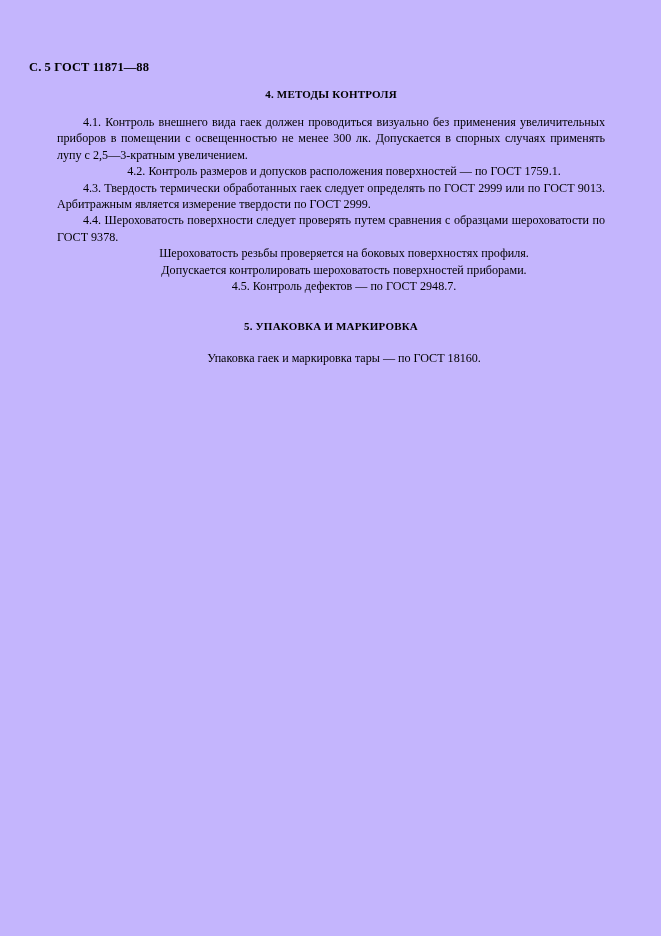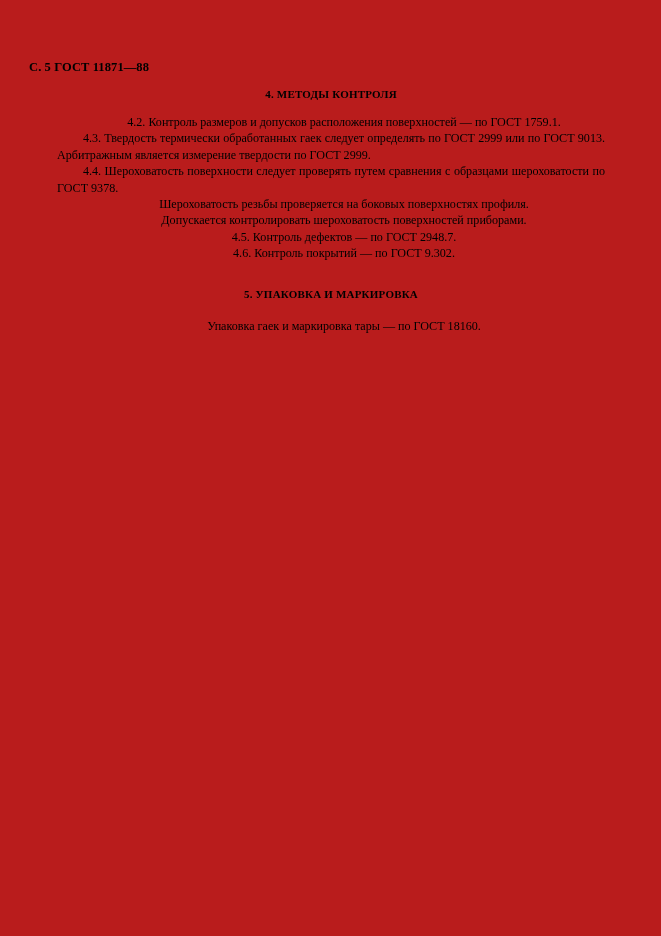--- a/index.html
+++ b/index.html
@@ -14,21 +14,21 @@
     color: #000000;
     position: relative;
     overflow: hidden;
   }
   .page {
     position: absolute;
     top: 0;
     left: 0;
     width: 661px;
     height: 936px;
-    background: #b91c1c;
+    background: #c4b5fd;
   }
   .header {
     position: absolute;
     top: 60px;
     left: 29px;
     font-size: 12.5px;
     font-weight: bold;
     letter-spacing: 0.1px;
     white-space: nowrap;
   }
@@ -71,27 +71,27 @@
 
   <div class="header">
     <span class="page-no">С. 5</span>
     <span>ГОСТ 11871—88</span>
   </div>
 
   <div class="content">
 
     <h2 class="section-title">4. МЕТОДЫ КОНТРОЛЯ</h2>
 
+    <p class="para">4.1. Контроль внешнего вида гаек должен проводиться визуально без применения увеличитель­ных приборов в помещении с освещенностью не менее 300 лк. Допускается в спорных случаях приме­нять лупу с 2,5—3-кратным увеличением.</p>
     <p class="para nojust">4.2. Контроль размеров и допусков расположения поверхностей — по ГОСТ 1759.1.</p>
     <p class="para">4.3. Твердость термически  обработанных  гаек следует определять по   ГОСТ  2999  или  по ГОСТ 9013. Арбитражным является измерение твердости по ГОСТ 2999.</p>
     <p class="para">4.4. Шероховатость поверхности следует проверять путем сравнения с образцами шероховатости по ГОСТ 9378.</p>
     <p class="para nojust"> Шероховатость резьбы проверяется на боковых поверхностях профиля.</p>
     <p class="para nojust">Допускается контролировать шероховатость поверхностей приборами.</p>
     <p class="para nojust">4.5. Контроль дефектов — по ГОСТ 2948.7.</p>
-    <p class="para nojust">4.6. Контроль покрытий — по ГОСТ 9.302.</p>
 
     <h2 class="section-title second">5. УПАКОВКА И МАРКИРОВКА</h2>
 
     <p class="para nojust">Упаковка гаек и маркировка тары — по ГОСТ 18160.</p>
 
   </div>
 
 </div>
 
 </body></html>

